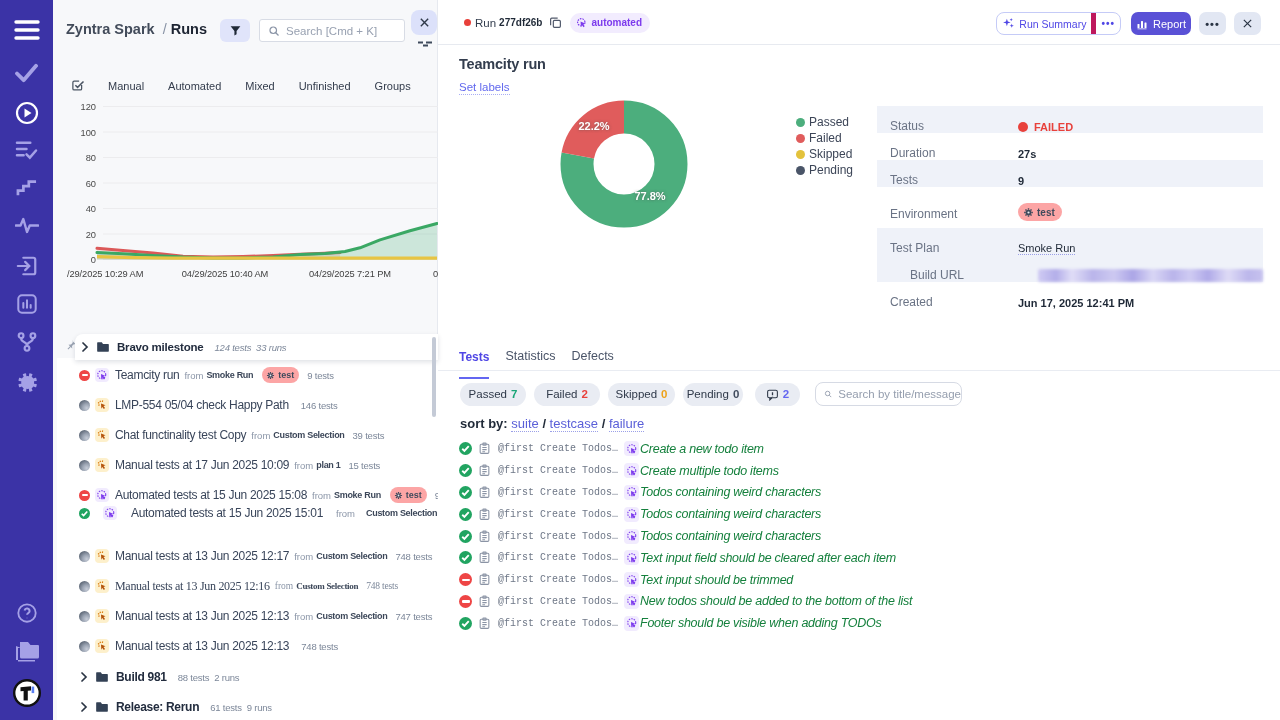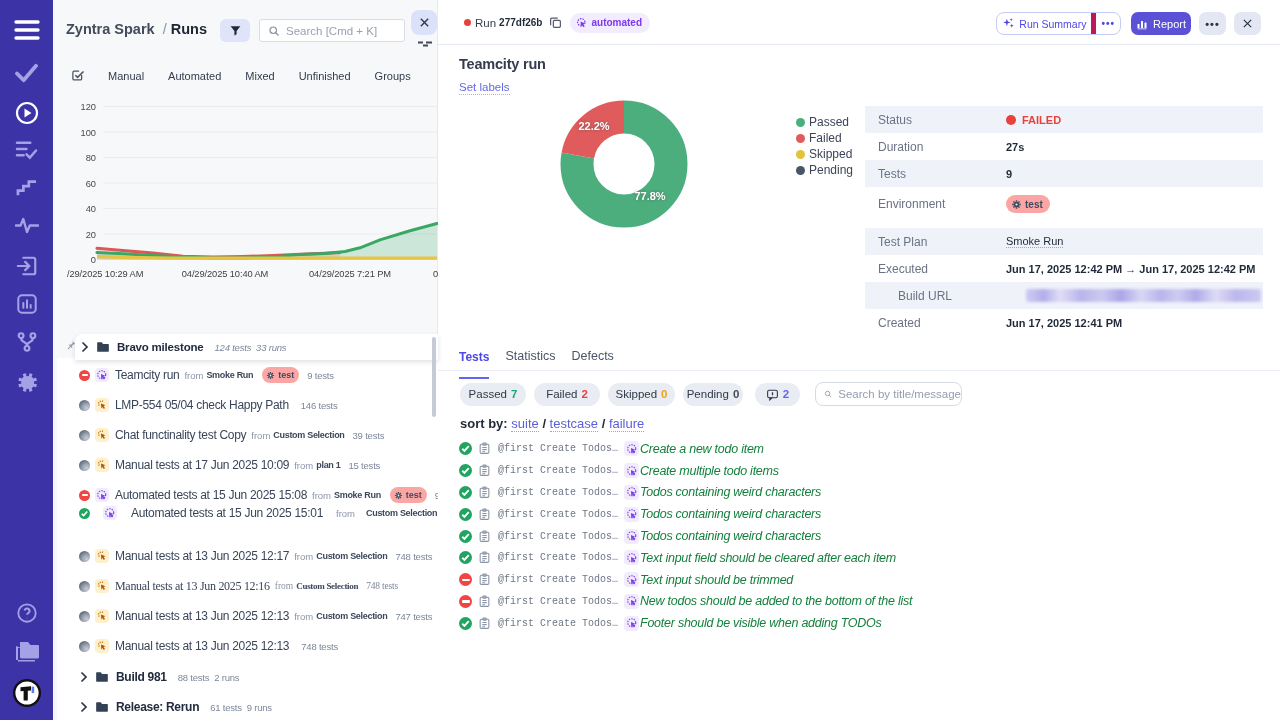--- a/index.html
+++ b/index.html
@@ -13,21 +13,21 @@
 
 
 #lpanel { position:absolute; left:53px; top:0; width:385px; height:720px; background:#f7f8fa; border-right:1px solid #e6e9ef; }
 #crumb { position:absolute; left:13px; top:21px; font-size:14.5px; font-weight:bold; color:#424b5a; }
 #crumb .sep { color:#8a94a6; font-weight:normal; padding:0 4px;}
 #crumb b { color:#1d2432; }
 #filterbtn { position:absolute; left:167px; top:19px; width:30px; height:23px; background:#e0e4fa; border-radius:6px; display:flex; align-items:center; justify-content:center; }
 #searchbox { position:absolute; left:206px; top:19px; width:146px; height:23px; background:#fff; border:1px solid #d8dce5; border-radius:3px; display:flex; align-items:center; padding-left:8px; color:#98a1b1; font-size:11.5px; }
 #xbtn { position:absolute; left:358px; top:10px; width:26px; height:25px; background:#dce1fa; border-radius:8px; display:flex; align-items:center; justify-content:center; z-index:5;}
 #xbtn2 { position:absolute; left:365px; top:33px; width:14px; height:5px; z-index:4;}
-#ltabs { position:absolute; left:18px; top:68px; display:flex; align-items:center; font-size:11px; color:#333c4c; }
+#ltabs { position:absolute; left:18px; top:78px; display:flex; align-items:center; font-size:11px; color:#333c4c; }
 #ltabs span { margin-right:24px; }
 
 
 #chart { position:absolute; left:0px; top:96px; }
 
 
 #listbg { position:absolute; left:4px; top:358px; width:381px; height:362px; background:#fff; }
 #listhead { left:22px !important; top:334px !important; width:363px !important; height:26px; background:#fff; border-radius:8px 0 0 0; box-shadow:0 2px 5px rgba(30,40,70,.14); display:flex; align-items:center; white-space:nowrap; z-index:3;}
 #listcard { position:absolute; left:4px; top:360px; width:381px; height:360px; overflow:hidden; }
 .lrow { position:absolute; left:0; width:100%; height:30px; display:flex; align-items:center; white-space:nowrap; }
@@ -67,21 +67,21 @@
 
 #runtitle { position:absolute; left:21px; top:56px; font-size:14.5px; letter-spacing:-0.2px; font-weight:bold; color:#333d4e; }
 #setlabels { position:absolute; left:21px; top:81px; font-size:11.5px; color:#6168ee; border-bottom:1px dotted #a9aef5; padding-bottom:1px;}
 
 
 .leg { position:absolute; display:flex; align-items:center; font-size:12px; color:#3c4557; }
 .leg i { width:9px; height:9px; border-radius:50%; margin-right:4px; }
 
 
 #itable { position:absolute; left:427px; top:106px; width:398px; font-size:12px; }
-.irow { display:flex; align-items:center; }
+.irow { display:flex; align-items:flex-end;margin-left:12px; }
 .irow.lt { background:#eff2f9; }
 .irow .lab { width:141px; padding-left:13px; color:#6a7385; flex:0 0 auto;}
 .irow .val { color:#1f2937; font-weight:bold; font-size:11px; white-space:nowrap; }
 .linkv { color:#5a5fd8; font-weight:normal !important; border-bottom:1px dotted #9ba0e8; }
 
 
 #ttabs { position:absolute; left:21px; top:349px; display:flex; font-size:12.5px; }
 #ttabs .t { margin-right:16px; color:#4a5468; padding-bottom:13px; }
 #ttabs .t.on { color:#4f46e5; font-weight:bold; font-size:12px; border-bottom:2.5px solid #6366f1; padding-top:1px;}
 #ttabline { position:absolute; left:0px; top:369.5px; width:842px; height:1px; background:#e9ecf2; }
@@ -564,24 +564,20 @@
                 </g>
                 <circle cx="12" cy="12" r="2.4" fill="#e7eaf0" stroke="none"></circle>
               </g>
             </svg>test</span>
         </div>
     <div style="height:7px;"></div>
     <div class="irow lt" style="height:27px;">
           <span class="lab">Test Plan</span>
           <span class="val linkv">Smoke Run</span>
         </div>
-    <div class="irow" style="height:27px;">
-          <span class="lab">Executed</span>
-          <span class="val">Jun 17, 2025 12:42 PM → Jun 17, 2025 12:42 PM</span>
-        </div>
     <div class="irow lt" style="height:27px;padding-left:20px;">
           <span class="lab">Build URL</span>
           <span style="display:inline-block;width:235px;height:13px;border-radius:2px;background:linear-gradient(90deg,#cfcbf3 0,#b3aee9 18px,#e0ddf7 34px,#b9b4ea 55px,#cdc9f1 76px,#aba5e6 95px,#d9d6f5 115px,#b9b4ea 135px,#cfcbf3 152px,#b0aae8 170px,#dedbf6 190px,#bcb7eb 210px,#cdc9f1 235px);filter:blur(1.6px);"></span>
         </div>
     <div class="irow" style="height:27px;">
           <span class="lab">Created</span>
           <span class="val">Jun 17, 2025 12:41 PM</span>
         </div>
   </div>
 

